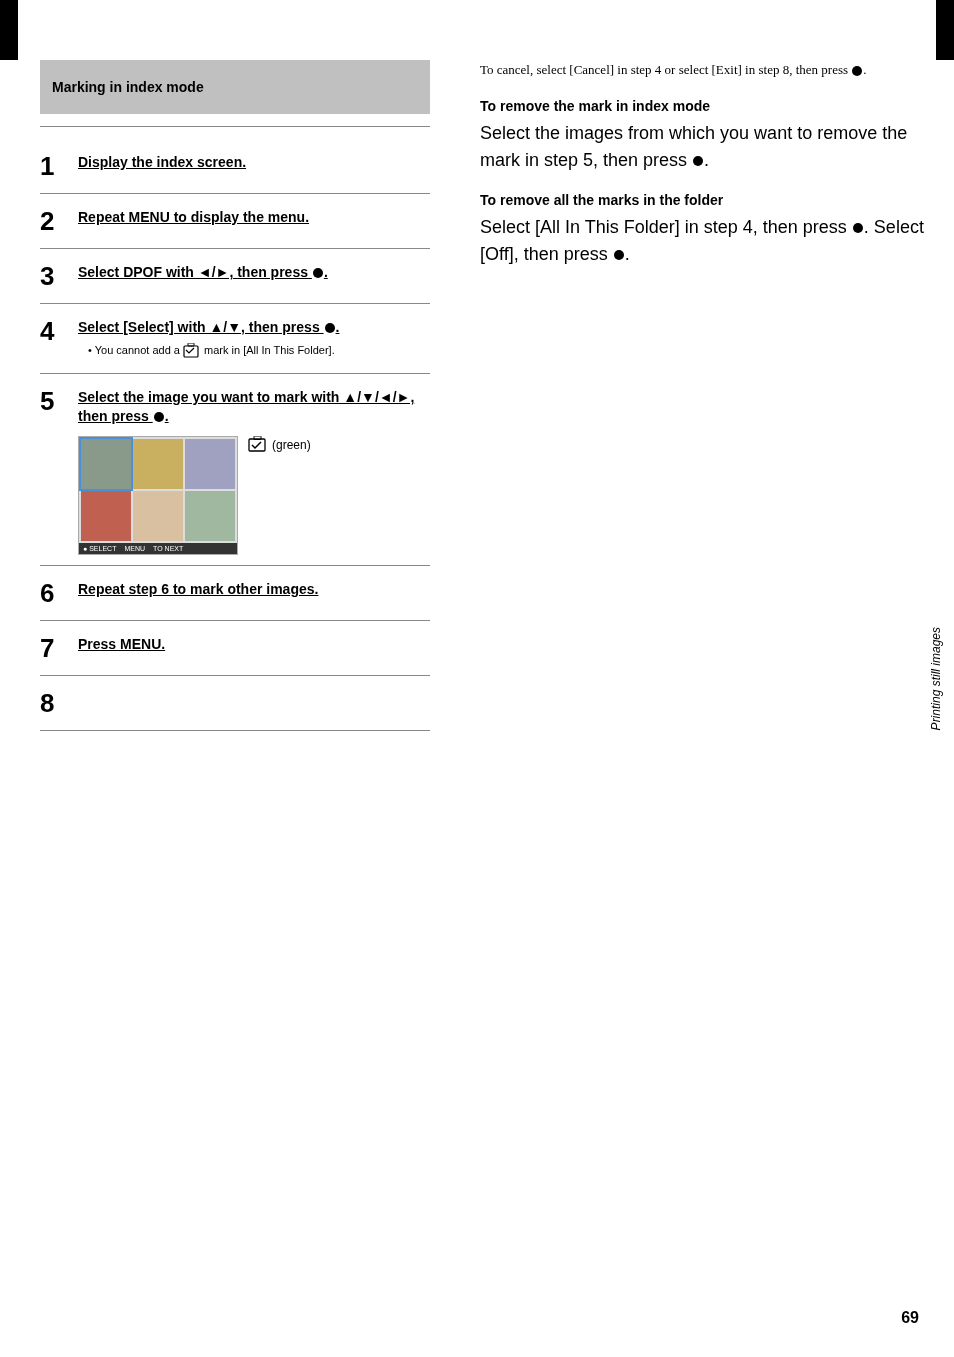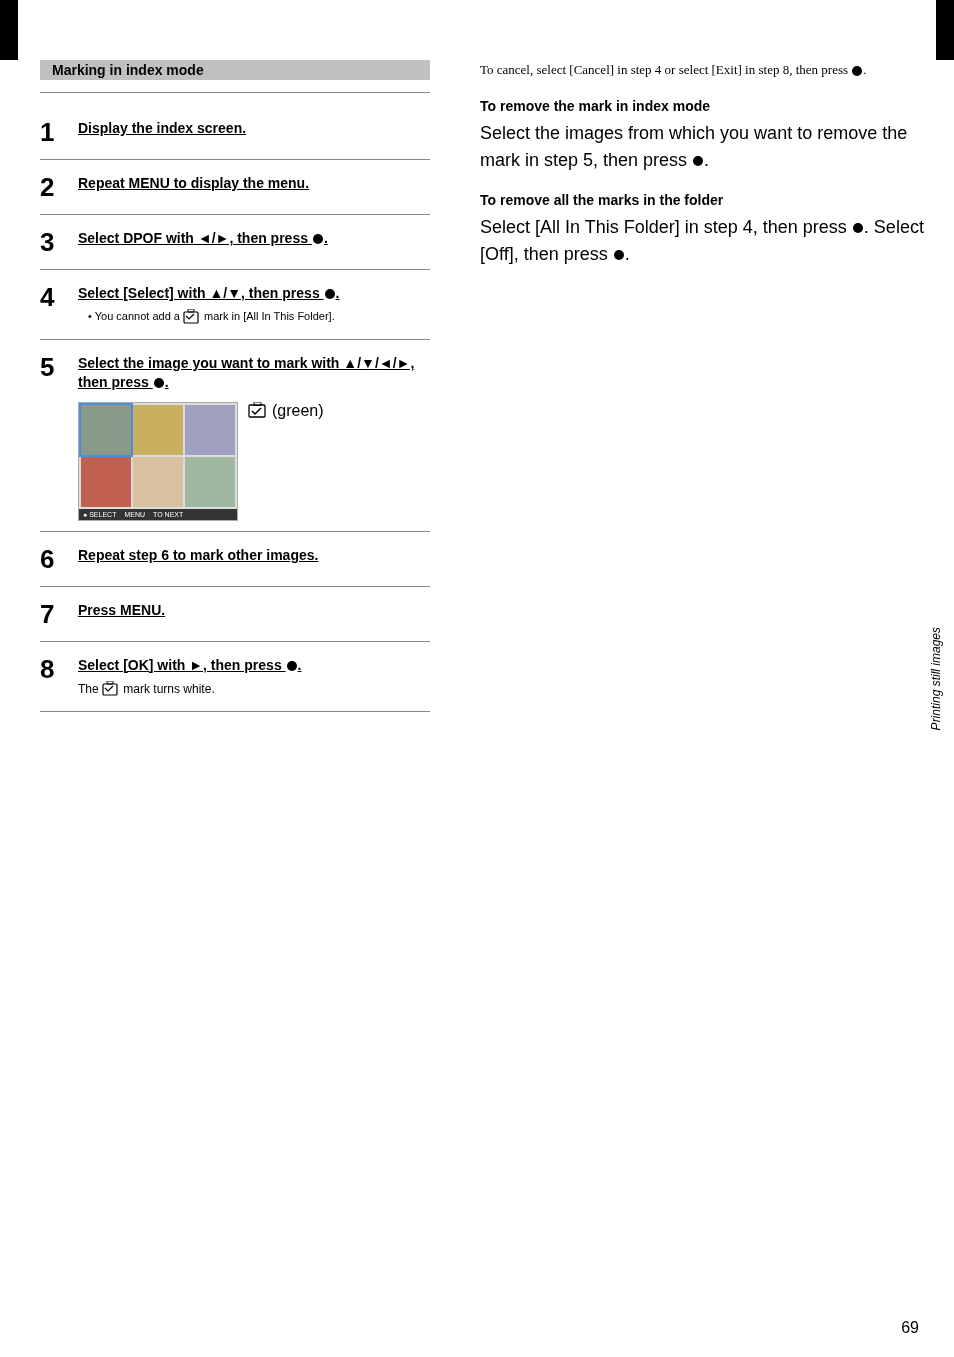--- a/index.html
+++ b/index.html
@@ -52,21 +52,21 @@
     }
 
     .right-column {
       flex: 1;
       padding-left: 20px;
     }
 
     
     .section-header {
       background: #c0c0c0;
-      padding: 2px 12px;
+      padding: 19px 12px;
       font-size: 14px;
       font-weight: bold;
       margin-bottom: 0;
       display: inline-block;
       width: 100%;
     }
 
     .divider {
       border: none;
       border-top: 1px solid #888;
@@ -162,21 +162,21 @@
     .index-bar {
       background: #333;
       color: #fff;
       font-size: 7px;
       padding: 2px 4px;
       display: flex;
       gap: 8px;
     }
 
     .mark-label {
-      font-size: 16px;
+      font-size: 12px;
       display: flex;
       align-items: center;
       gap: 4px;
     }
 
     
     .right-intro {
       font-size: 13px;
       line-height: 1.5;
       margin-bottom: 18px;
@@ -191,24 +191,24 @@
 
     .sub-text {
       font-size: 18px;
       line-height: 1.5;
       margin-bottom: 18px;
     }
 
     
     .page-number {
       position: absolute;
-      bottom: 20px;
+      bottom: 30px;
       right: 35px;
       font-size: 16px;
-      font-weight: normal;
+      font-weight: bold;
       text-align: center;
     }
 
     
     .side-label-container {
       position: absolute;
       right: 0;
       top: 0;
       bottom: 0;
       width: 36px;
@@ -344,31 +344,20 @@
       <div class="step">
         <div class="step-number">7</div>
         <div class="step-content">
           <div class="step-title">Press MENU.</div>
         </div>
       </div>
 
       
       <div class="step">
         <div class="step-number">8</div>
-        <div class="step-content">
-          <div class="step-title">Select [OK] with ►, then press <span class="bullet-circle"></span>.</div>
-          <div class="step-sub">The 
-            <svg width="18" height="16" viewBox="0 0 18 16" style="vertical-align:middle;display:inline-block;">
-              <rect x="1" y="3" width="14" height="11" rx="1" fill="none" stroke="#000" stroke-width="1.2"></rect>
-              <path d="M3 7 L6 10 L11 5" fill="none" stroke="#000" stroke-width="1.2"></path>
-              <rect x="5" y="0" width="6" height="3" rx="0.5" fill="none" stroke="#000" stroke-width="1"></rect>
-            </svg>
-            mark turns white.
-          </div>
-        </div>
       </div>
 
     </div>
 
     <div class="right-column">
 
       <p class="right-intro">
         To cancel, select [Cancel] in step 4 or select [Exit] in step 8, then press <span class="bullet-circle"></span>.
       </p>
 

